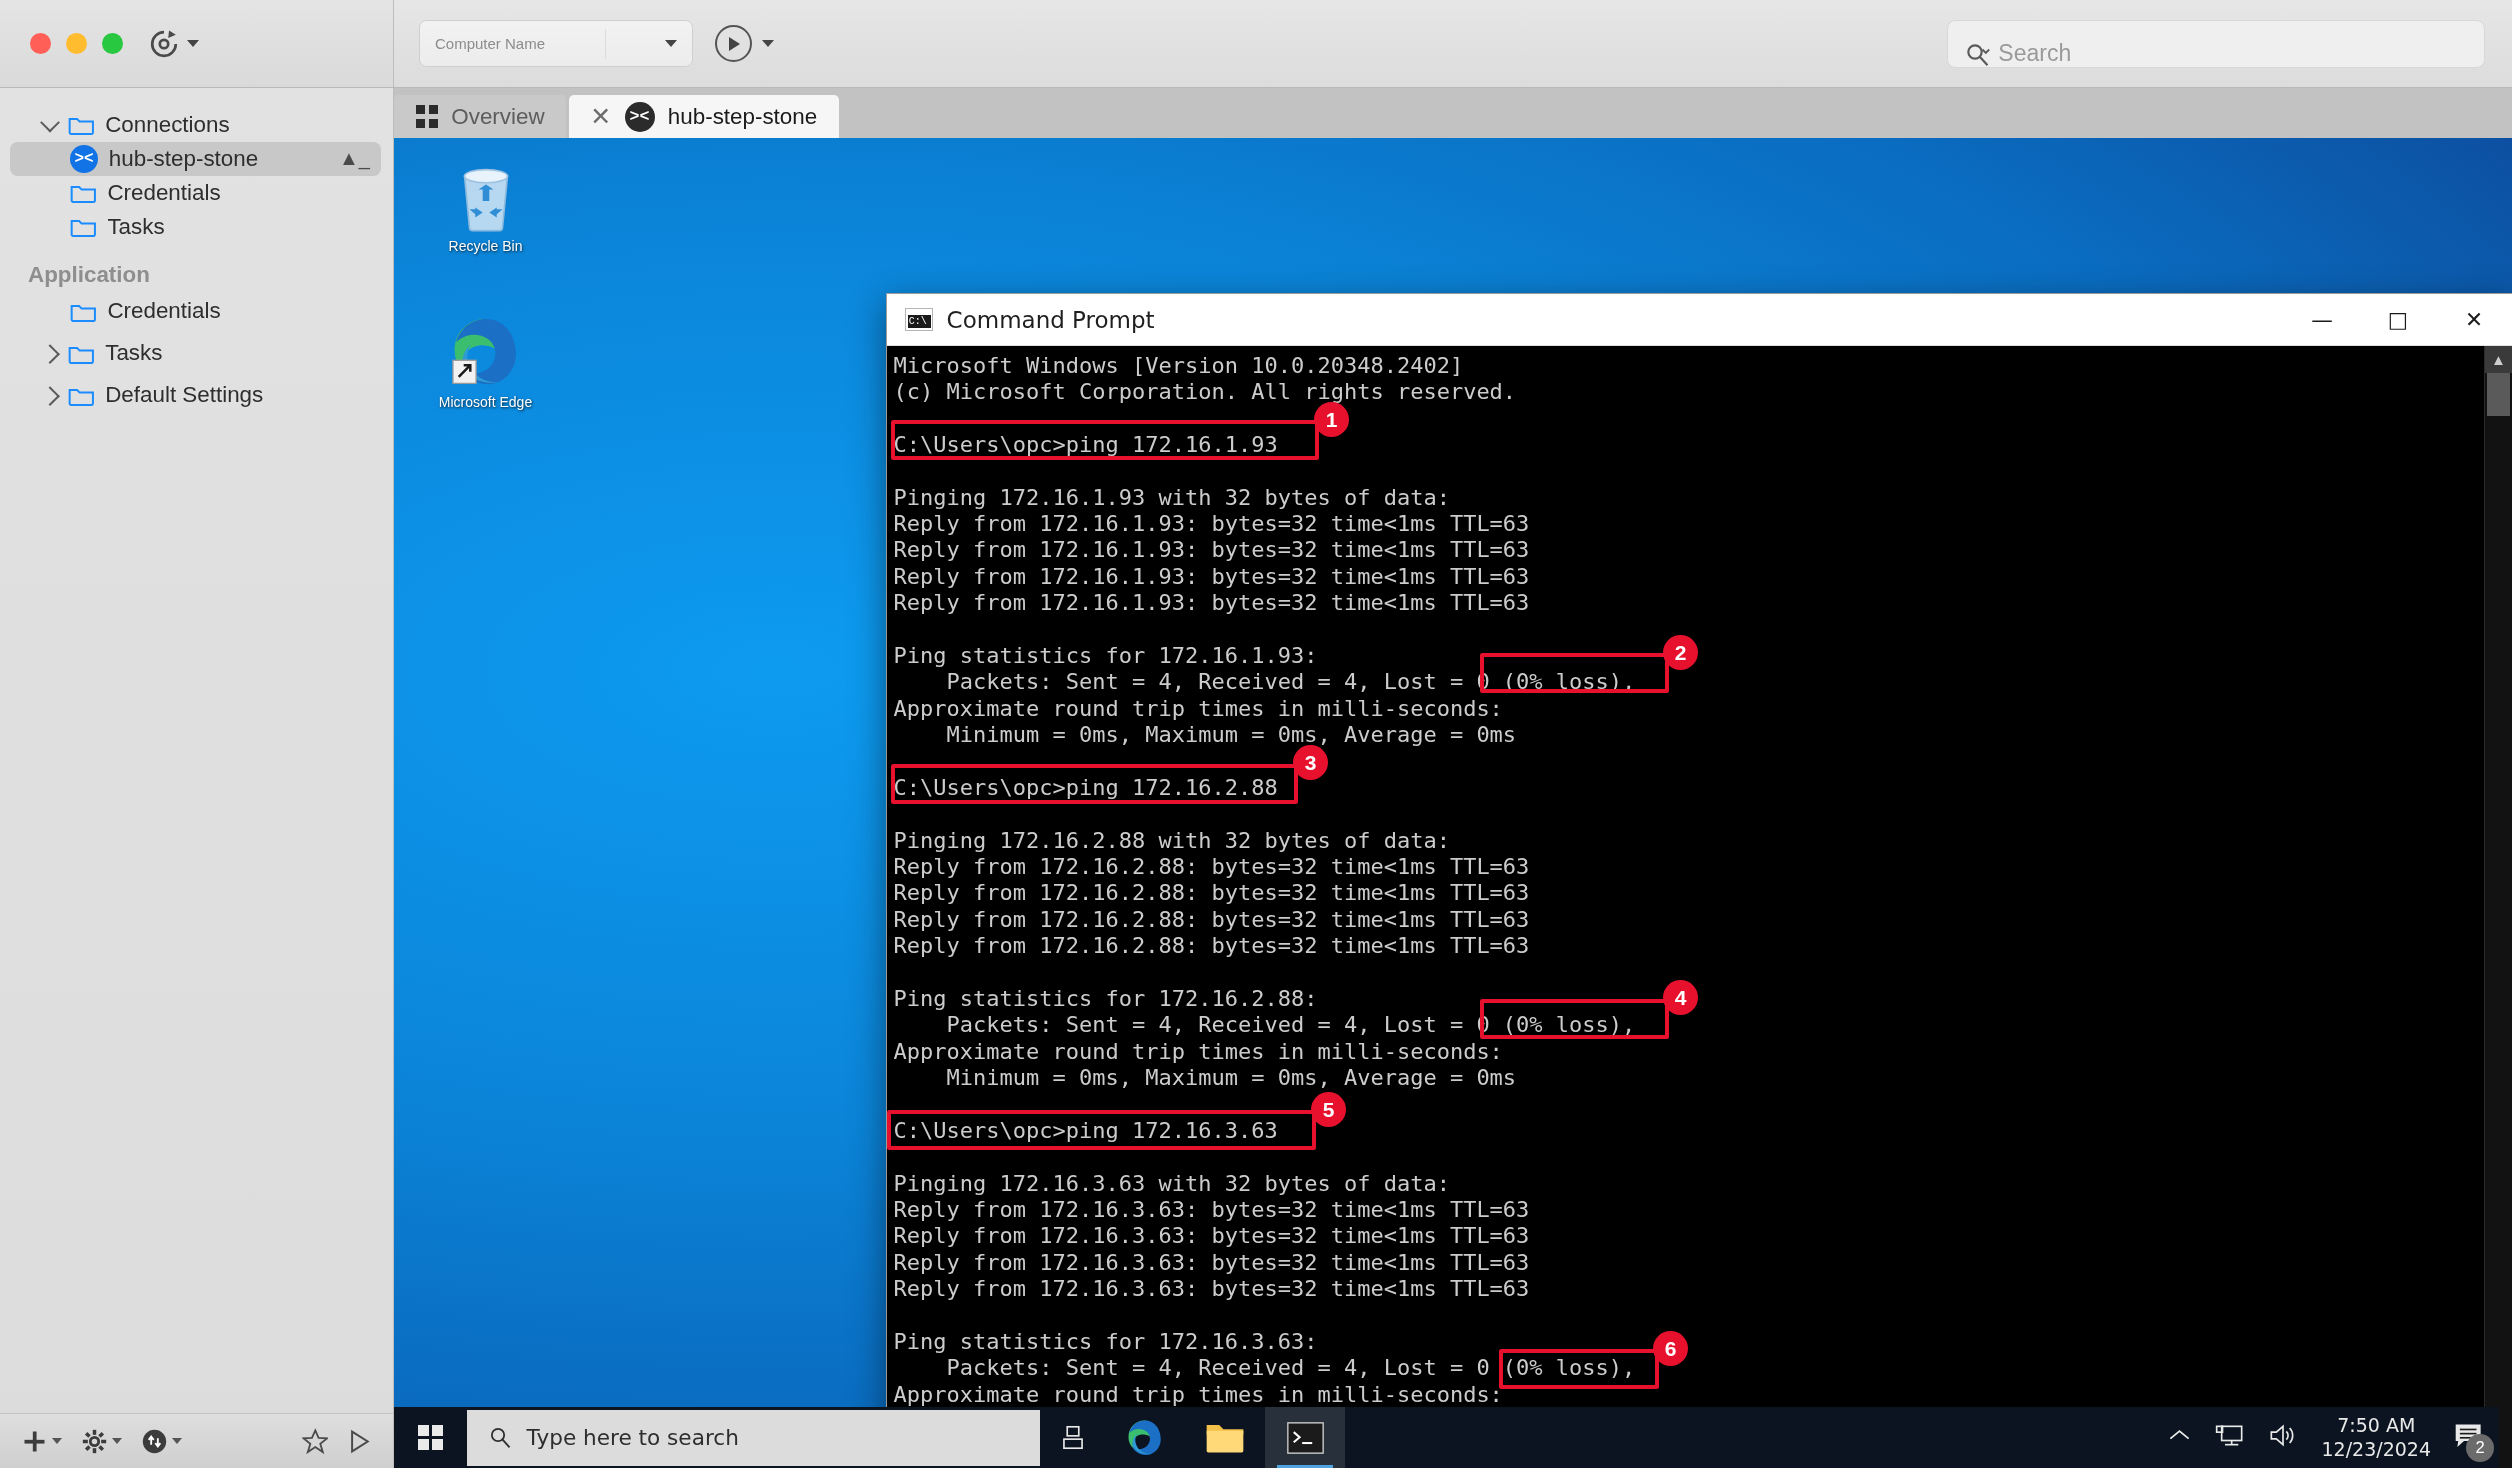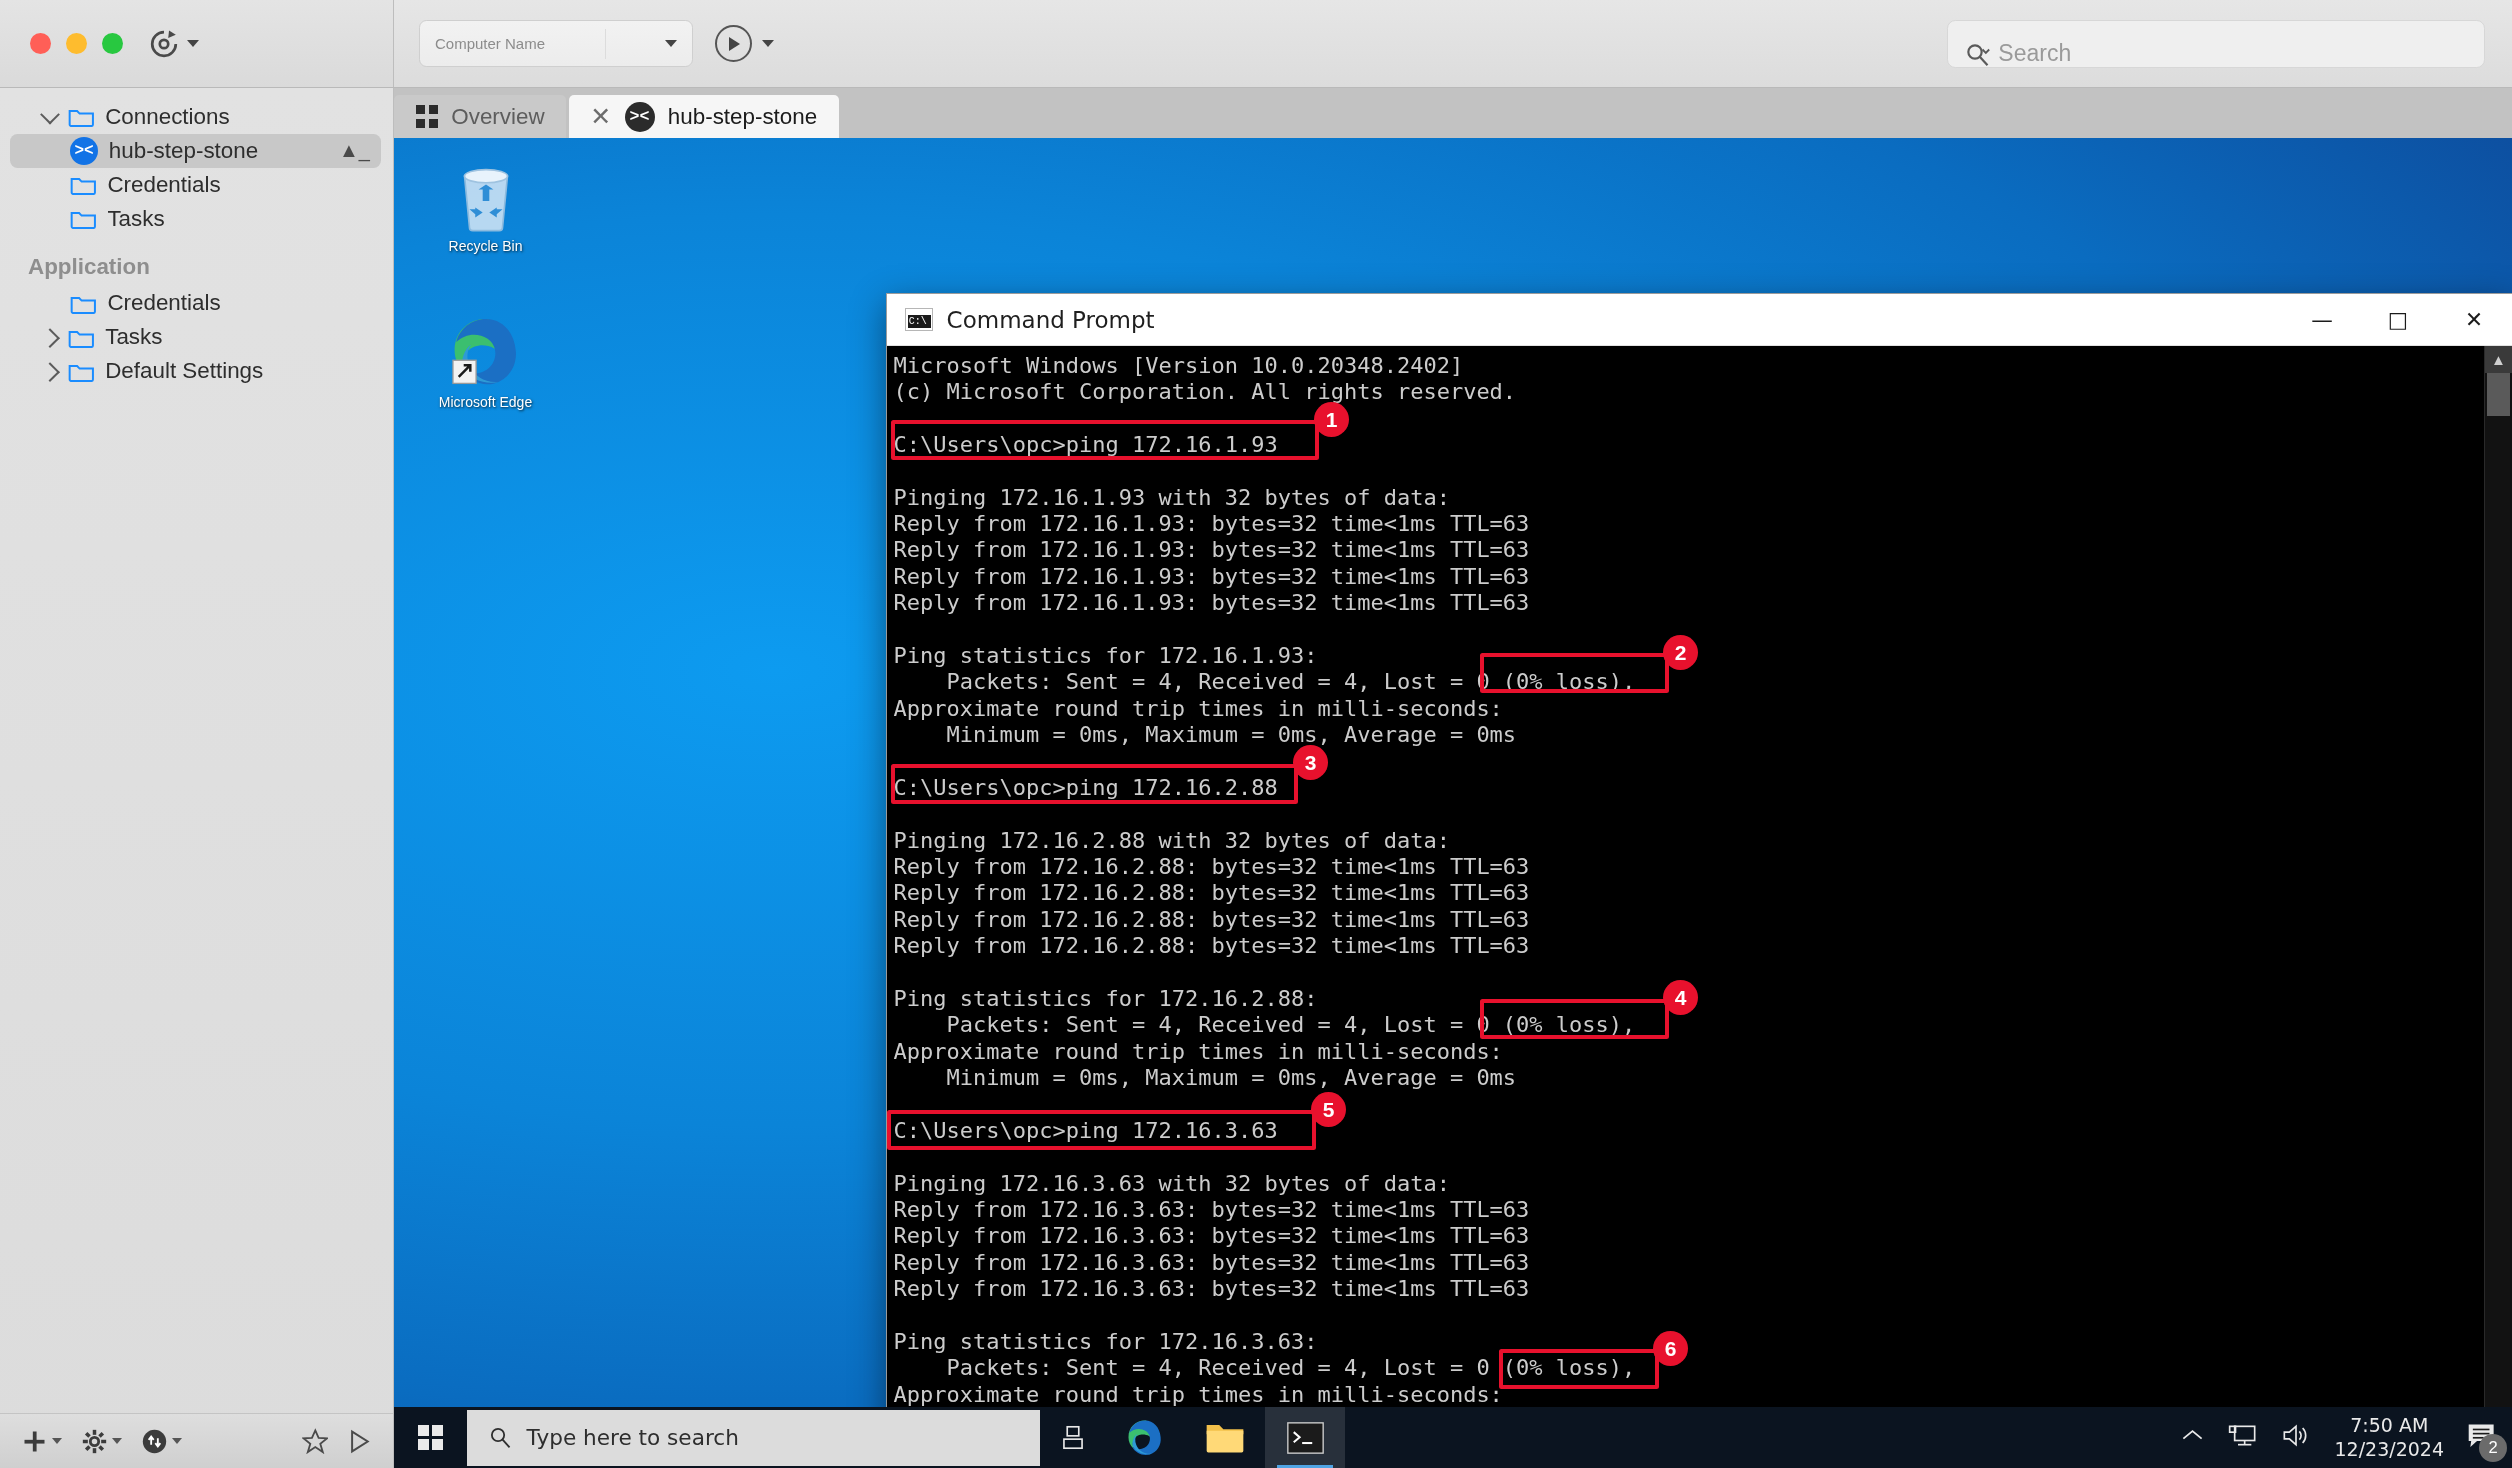--- a/index.html
+++ b/index.html
@@ -87,21 +87,21 @@
     display: flex; align-items: center; gap: 11.6px;
     padding: 7.5px 0 7.5px 23px; font-size: 22.4px; color: #8e8e8e; font-weight: 600;
   }
   .warn-tri { width: 25px; height: 21.6px; position: relative; }
   .warn-tri svg { display:block; }
   .side-row {
     display: flex; align-items: center; gap: 10.8px;
     height: 34px; padding-left: 23px; font-size: 22.4px; color: #2e2e2e;
     position: relative;
   }
-  .side-row.indent1 { padding-left: 43px; }
+  .side-row.indent1 { padding-left: 43px; margin-top: 8px; }
   .side-row.indent2 { padding-left: 70px; }
   .side-row.selected {
     background: #c8c8c8; border-radius: 7.5px;
     margin: 0 11.6px 0 10px; padding-left: 60px;
   }
   .twisty {
     width: 14px; height: 14px; flex: 0 0 14px;
     border-right: 2.5px solid #5b5b5b; border-bottom: 2.5px solid #5b5b5b;
   }
   .twisty.down { transform: rotate(45deg) translate(-1.7px,-1.7px); }
@@ -244,21 +244,21 @@
     background: rgba(255,255,255,.14);
     color: #1b4a96;
     font-size: 20px; padding: 5.8px 10.8px;
     border-radius: 1.7px;
   }
 
   .cursor-arrow { position:absolute; left: 2464px; top: 249px; width:0; height:0; }
 
   
   .taskbar {
-    position: absolute; left:0; right:0; bottom:0; height: 61px;
+    position: absolute; left:0; right:13px; bottom:0; height: 61px;
     background: #0b1420;
     display: flex; align-items: center;
   }
   .tb-start { width: 73px; height:100%; display:flex; align-items:center; justify-content:center; }
   .winlogo { display:grid; grid-template-columns: 11.6px 11.6px; grid-template-rows: 11.6px 11.6px; gap:2.5px; }
   .winlogo i { background:#eaeaea; display:block; }
   .tb-search {
     width: 573px; height: 56px; background:#dcdcdc;
     display:flex; align-items:center; gap:15px; padding-left: 21.6px;
     color:#2e2e2e; font-size:21.6px;

